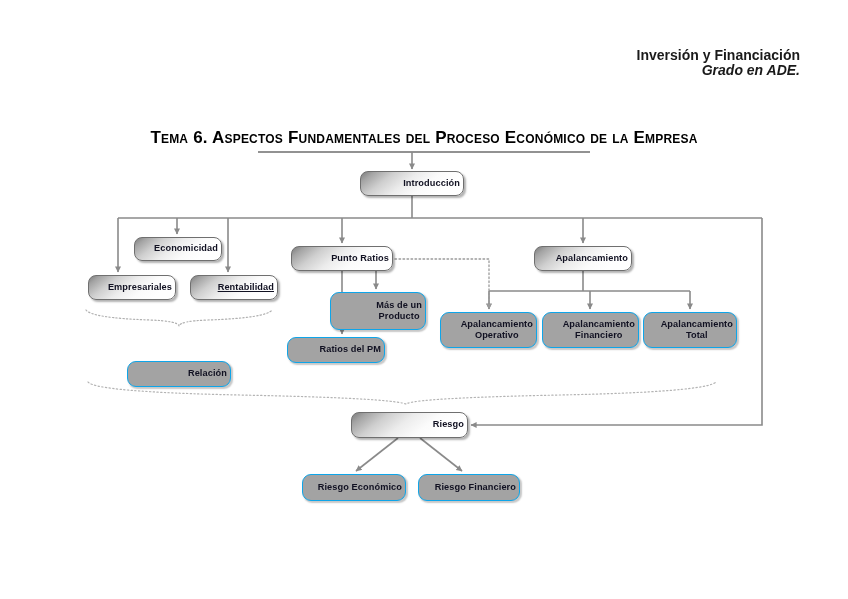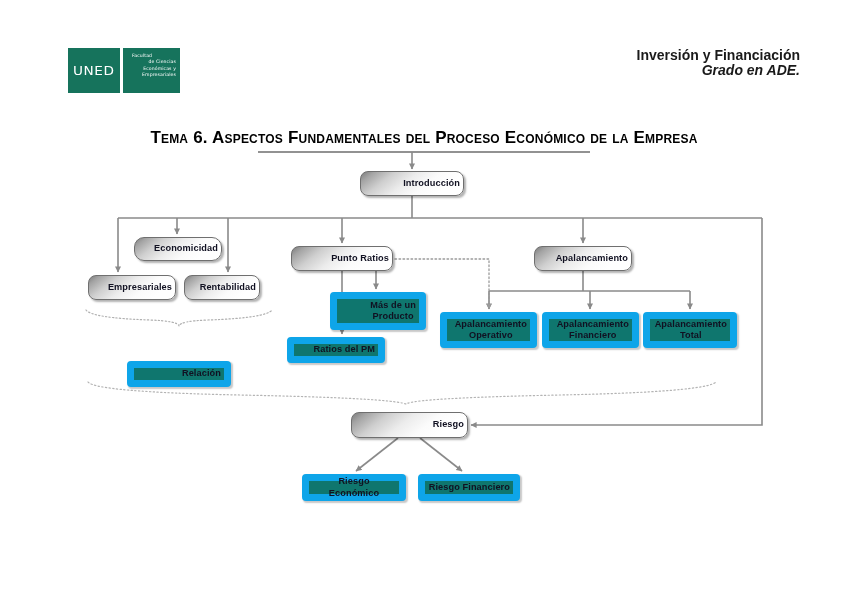--- a/index.html
+++ b/index.html
@@ -118,43 +118,31 @@
   
   .node.shaded {
     background: linear-gradient(142deg,
         #7b7b7b 0%, #a4a4a4 10%, #cfcfcf 26%,
         #ececec 44%, #fbfbfb 62%, #ffffff 80%, #ffffff 100%);
     border: 1px solid #6f6f6f;
     box-shadow: 2px 2px 2px rgba(0,0,0,0.30);
   }
   
   .node.plain {
-    background: #0f766e;
-    border: 7px solid #0ea5e9;
+    background: #a3a3a3;
+    border: 1px solid #0ea5e9;
     box-shadow: 1.5px 1.5px 1.5px rgba(0,0,0,0.22);
-    border-radius: 4px;
+    border-radius: 9px;
   }
 </style>
 </head>
 <body>
 
 <div id="page">
 
-  <div id="logo-block">
-    <div class="logo-mark">
-      <span class="logo-mark-text">UNED</span>
-    </div>
-    <div class="logo-sep"></div>
-    <div class="logo-faculty">
-      <div>Facultad</div>
-      <div>de Ciencias</div>
-      <div>Económicas y</div>
-      <div>Empresariales</div>
-    </div>
-  </div>
 
   <div id="course-info">
     <div>Inversión y Financiación</div>
     <div class="sub">Grado en ADE.</div>
   </div>
 
   <div id="doc-title">Tema 6. Aspectos Fundamentales del Proceso Económico de la Empresa</div>
 
   <div id="diagram">
     <svg id="edges" viewBox="0 0 848 599" width="848" height="599">
@@ -210,27 +198,27 @@
       </g>
 
       <g stroke="#b4b4b4" stroke-width="1.2" fill="none" stroke-dasharray="1.3 2.4" stroke-linecap="round">
         <path d="M88,382 Q96,392 240,395 Q390,398 406,404 Q414,398 560,395 Q706,392 716,382"></path>
       </g>
     </svg>
 
   <div class="node shaded" style="left: 360px; top: 171px; width: 104px; height: 25px;">
         <span>Introducción</span>
       </div>
-      <div class="node shaded" style="left: 134px; top: 237px; width: 88px; height: 24px; border-radius: 10px;">
+      <div class="node shaded" style="left: 134px; top: 237px; width: 88px; height: 24px;">
         <span>Economicidad</span>
       </div>
       <div class="node shaded" style="left: 88px; top: 275px; width: 88px; height: 25px;">
         <span>Empresariales</span>
       </div>
-      <div class="node shaded" style="left: 184px; top: 275px; width: 76px; height: 25px;">
+      <div class="node shaded" style="left: 190px; top: 275px; width: 88px; height: 25px; text-decoration: underline;">
         <span>Rentabilidad</span>
       </div>
       <div class="node plain" style="left: 127px; top: 329px; width: 104px; height: 26px; margin-top: 32px;">
         <span>Relación</span>
       </div>
       <div class="node shaded" style="left: 291px; top: 246px; width: 102px; height: 25px;">
         <span>Punto Ratios</span>
       </div>
       <div class="node plain" style="left: 330px; top: 292px; width: 96px; height: 38px;">
         <span>Más de un<br>Producto</span>

